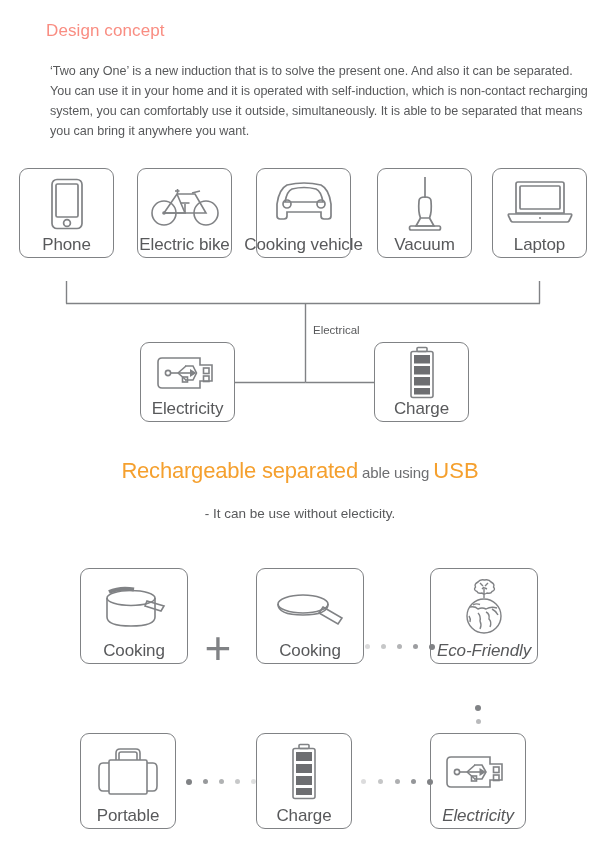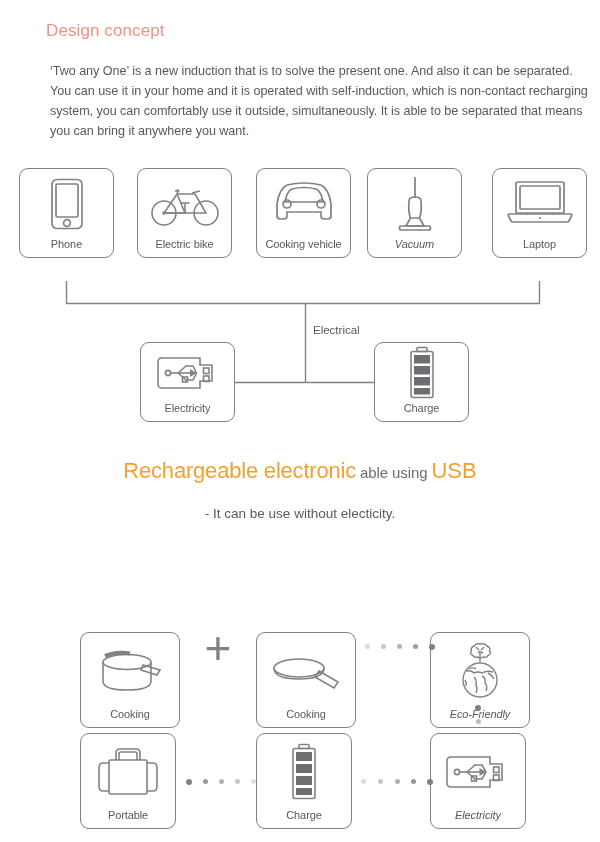--- a/index.html
+++ b/index.html
@@ -56,38 +56,38 @@
     padding-bottom: 6px;
   }
   .card .glyph {
     flex: 1 1 auto;
     display: flex;
     align-items: center;
     justify-content: center;
     width: 100%;
   }
   .card .card-label {
-    font-size: 11px;
+    font-size: 17px;
     color: #58595b;
     line-height: 13px;
     white-space: nowrap;
     letter-spacing: -.1px;
   }
   .card svg { display: block; }
 
   
   #device-row .card {
     top: 168px;
     width: 95px;
     height: 90px;
   }
   #device-row .card:nth-of-type(1) { left: 19px; }
   #device-row .card:nth-of-type(2) { left: 137px; }
   #device-row .card:nth-of-type(3) { left: 256px; }
-  #device-row .card:nth-of-type(4) { left: 367px; font-style: italic; }
+  #device-row .card:nth-of-type(4) { left: 377px; }
   #device-row .card:nth-of-type(5) { left: 492px; }
 
   
   .connector-layer {
     position: absolute;
     left: 0;
     top: 0;
     width: 600px;
     height: 842px;
     pointer-events: none;
@@ -137,21 +137,21 @@
     left: 0;
     top: 506px;
     width: 600px;
     text-align: center;
     font-size: 13.5px;
     color: #58595b;
     white-space: nowrap;
   }
 
   
-  #bottom-row-a .card { top: 632px; width: 100px; height: 96px; }
+  #bottom-row-a .card { top: 568px; width: 108px; height: 96px; }
   #bottom-row-b .card { top: 733px; width: 96px; height: 96px; }
   .col-1 { left: 80px; }
   .col-2 { left: 256px; }
   .col-3 { left: 430px; font-style: italic; }
 
   .plus-sign {
     position: absolute;
     left: 198px;
     top: 628px;
     width: 40px;
@@ -288,21 +288,21 @@
         <rect x="9" y="20" width="16" height="8.5" fill="#6d6e71" stroke="none"></rect>
         <rect x="9" y="31" width="16" height="8.5" fill="#6d6e71" stroke="none"></rect>
         <rect x="9" y="42" width="16" height="6.5" fill="#6d6e71" stroke="none"></rect>
       </svg>
     </span>
     <span class="card-label">Charge</span>
   </div>
 </div>
 
 <div class="headline">
-  <span class="big-orange">Rechargeable electronic</span><span class="small-gray">able using</span><span class="usb">USB</span>
+  <span class="big-orange">Rechargeable separated</span><span class="small-gray">able using</span><span class="usb">USB</span>
 </div>
 <div class="subheadline">- It can be use without electicity.</div>
 
 <div id="bottom-row-a">
 
   <div class="card col-1">
     <span class="glyph">
       <svg width="72" height="52" viewBox="0 0 72 52" fill="none" stroke="#808285" stroke-width="1.6">
         <ellipse cx="33" cy="17" rx="24" ry="7.5"></ellipse>
         <path d="M9 17 L9 36 Q9 45 33 45 Q57 45 57 36 L57 17"></path>

